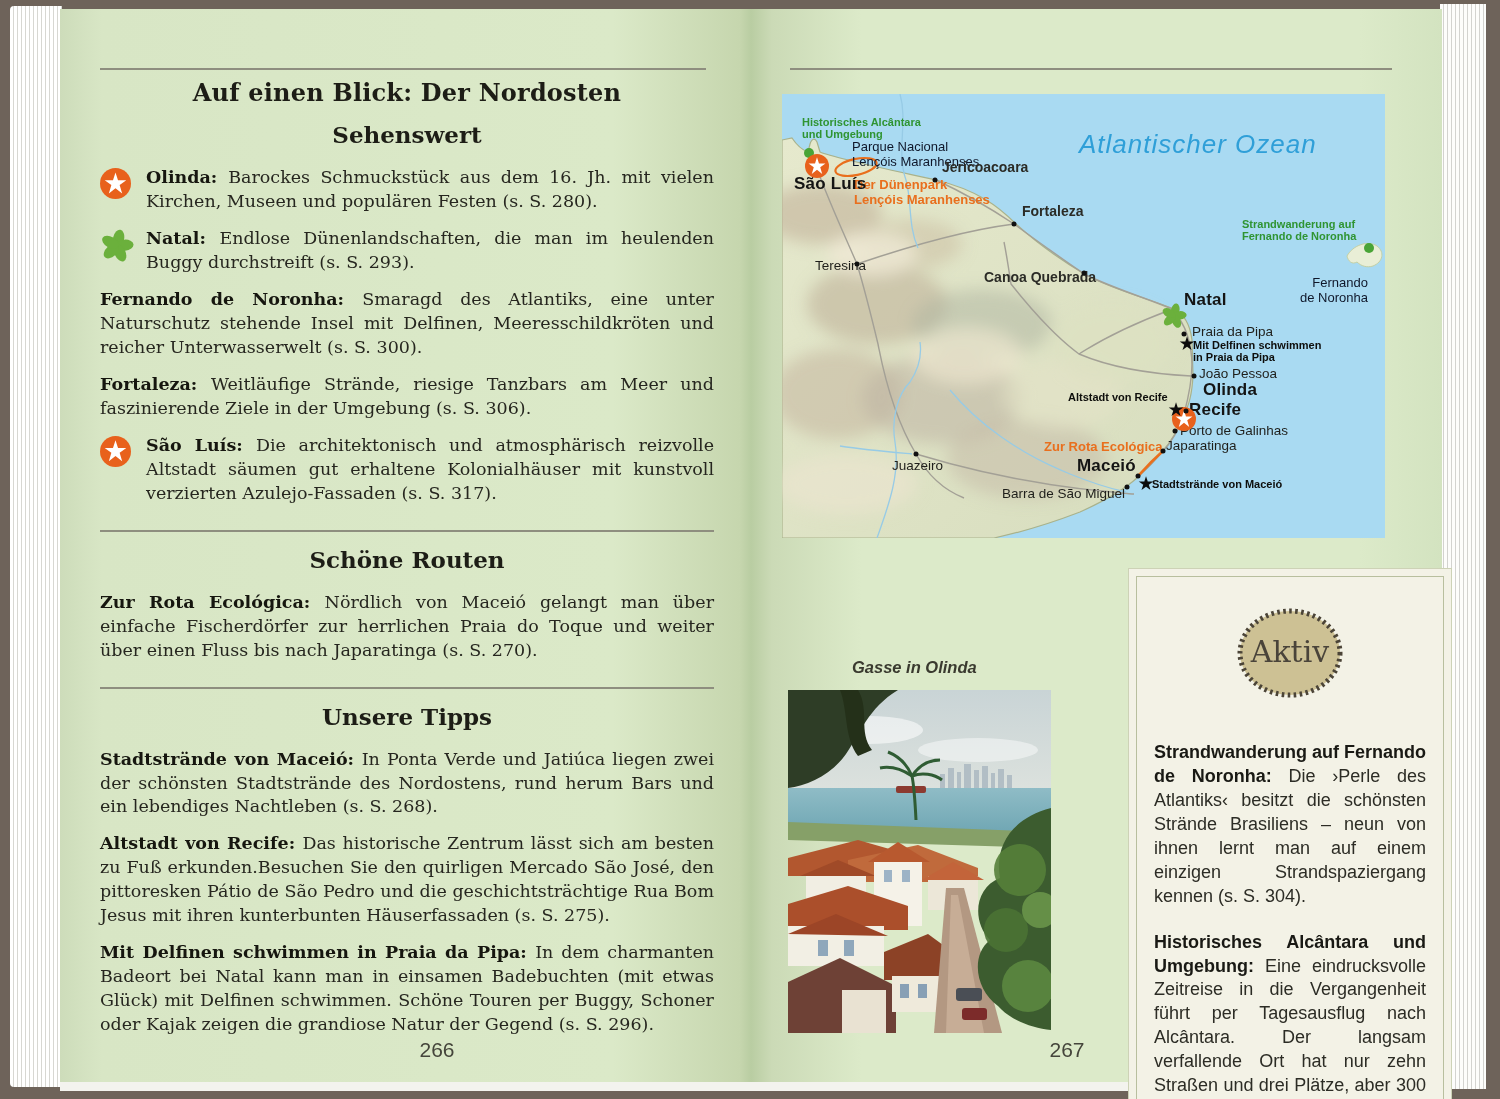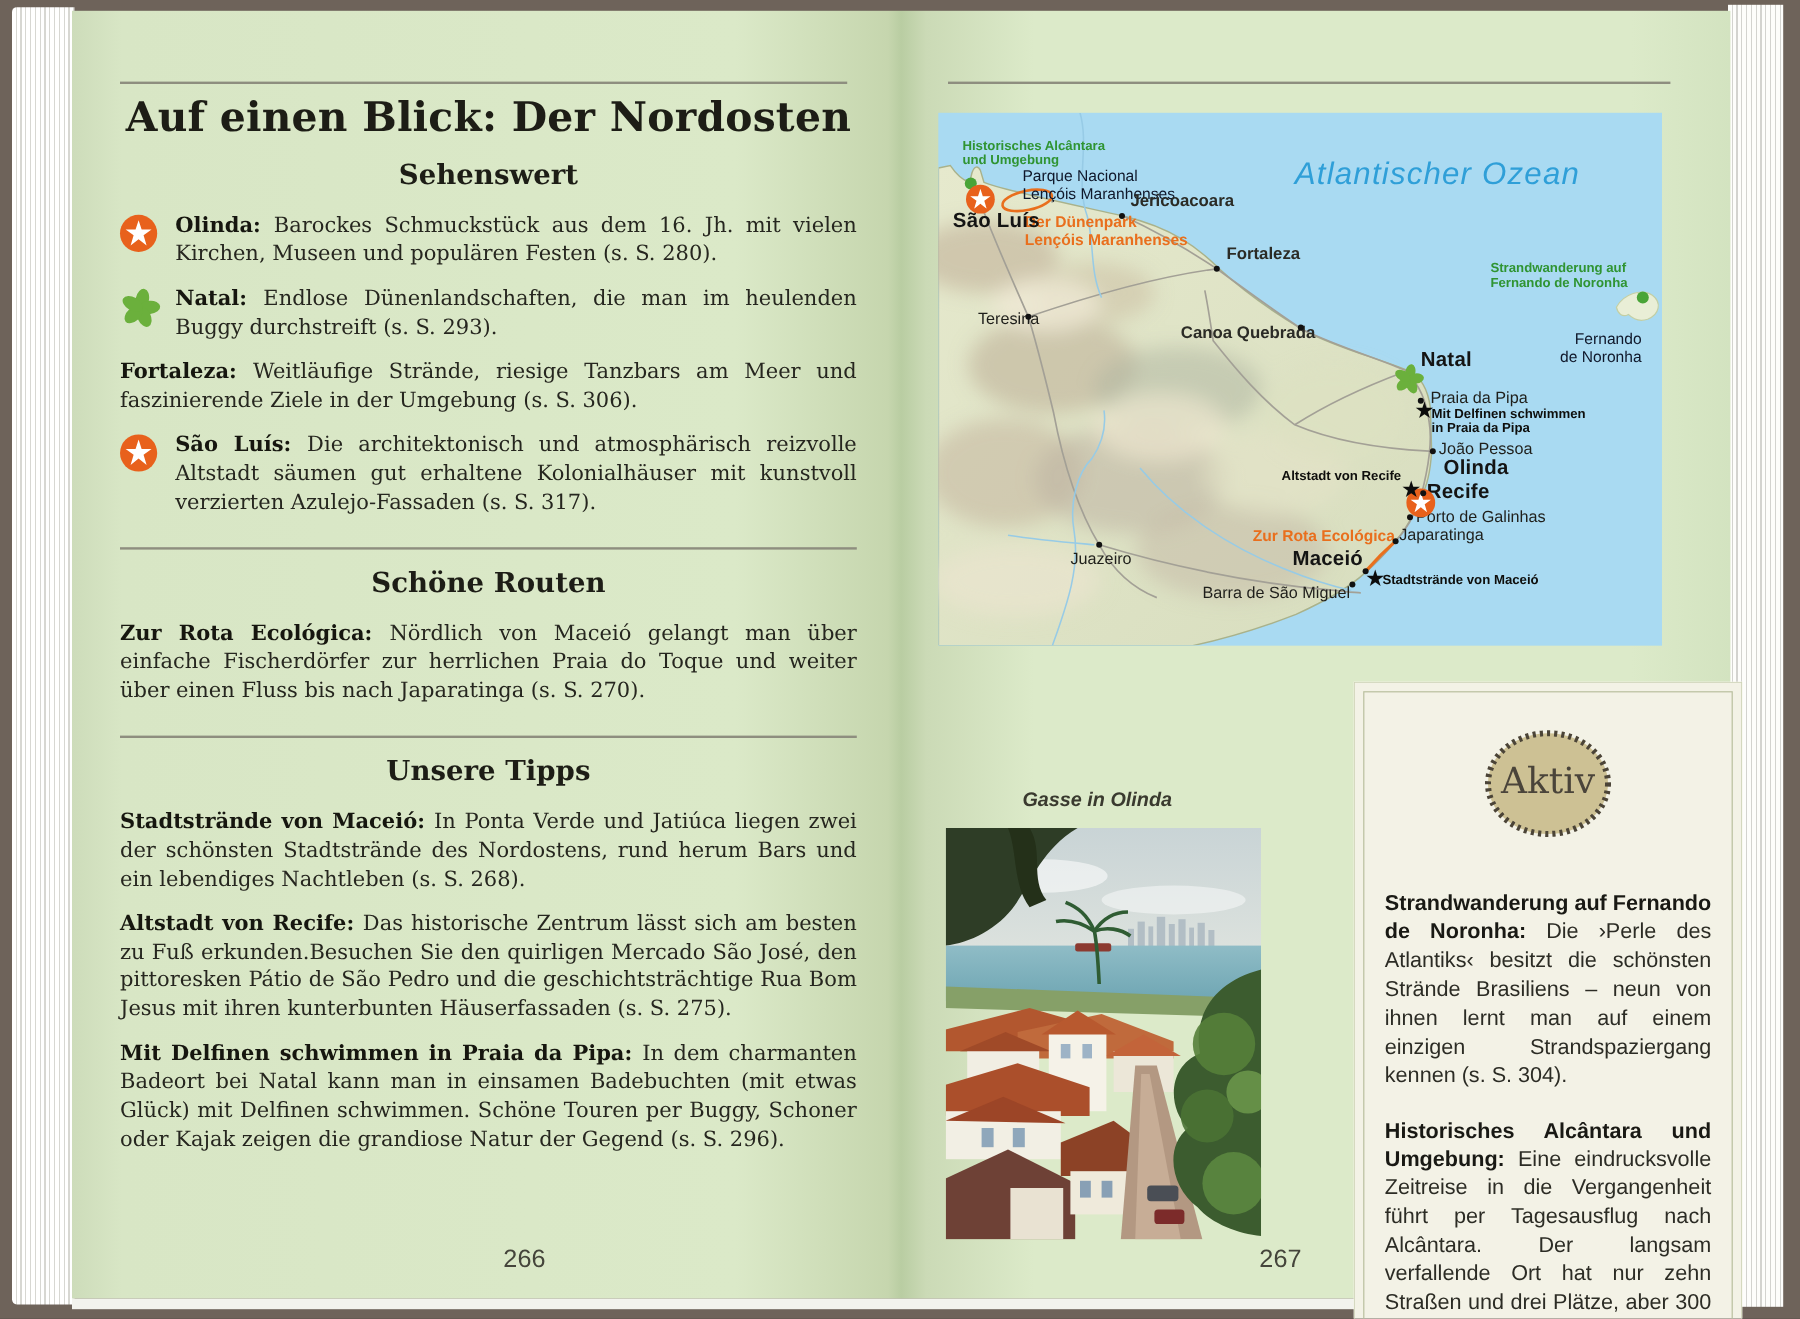--- a/index.html
+++ b/index.html
@@ -12,21 +12,21 @@
   .bottom-edge{position:absolute;left:60px;right:58px;bottom:8px;height:9px;background:#f3f3ee;}
   .spread{position:absolute;left:60px;right:58px;top:9px;bottom:17px;
         background:linear-gradient(90deg,#cddcba 0%,#d8e6c5 3%,#dbe9c8 40%,#c6d6ae 49.2%,
                    #b9cda2 50%,#cbdab6 51.5%,#dceac9 58%,#dceac9 94%,#d3e3c0 100%);}
   
   .rule{position:absolute;height:2px;background:#8e8e7f;}
   #rule-l{left:100px;top:68px;width:606px;}
   #rule-r{left:790px;top:68px;width:602px;}
   .left-content{position:absolute;left:100px;top:78px;width:614px;color:#26261f;
         font-family:"DejaVu Serif","Liberation Serif",serif;}
-  .page-title{font-size:34px;font-weight:bold;text-align:center;color:#1d1d16;margin:0 0 4px 0;letter-spacing:.2px;}
+  .page-title{font-size:24px;font-weight:bold;text-align:center;color:#1d1d16;margin:0 0 4px 0;letter-spacing:.2px;}
   .section-heading{font-size:23px;font-weight:bold;text-align:center;color:#1d1d16;margin:14px 0 18px 0;}
   .sec-rule{height:2px;background:#8e8e7f;margin:24px 0 8px 0;}
   .item{display:flex;gap:10px;margin-bottom:13px;}
   .item-text{margin:0;font-size:17.5px;line-height:1.37;text-align:justify;flex:1;}
   .item-text b{color:#16160f;}
   .icon-col{width:36px;flex:0 0 36px;padding-top:2px;}
   .star-badge{width:31px;height:31px;border-radius:50%;background:#e8611c;position:relative;display:inline-block;}
   .star-badge::after{content:"";position:absolute;inset:4px;background:#fff;
         clip-path:polygon(50% 2%,61% 36%,97% 36%,68% 57%,79% 94%,50% 71%,21% 94%,32% 57%,3% 36%,39% 36%);}
   .flower-icon{width:34px;height:34px;display:inline-block;}
@@ -90,20 +90,23 @@
         </div>
         <div class="item">
           <span class="icon-col"><span class="flower-icon"><svg viewBox="-20 -20 40 40" width="34" height="34">
                 <ellipse rx="6.5" ry="10.5" cy="-9" fill="#6bb03c" transform="rotate(12)"></ellipse>
                 <ellipse rx="6.5" ry="10.5" cy="-9" fill="#6bb03c" transform="rotate(84)"></ellipse>
                 <ellipse rx="6.5" ry="10.5" cy="-9" fill="#6bb03c" transform="rotate(156)"></ellipse>
                 <ellipse rx="6.5" ry="10.5" cy="-9" fill="#6bb03c" transform="rotate(228)"></ellipse>
                 <ellipse rx="6.5" ry="10.5" cy="-9" fill="#6bb03c" transform="rotate(300)"></ellipse>
               </svg></span></span>
           <p class="item-text"><b>Natal: </b>Endlose Dünenlandschaften, die man im heulenden Buggy durchstreift (s. S. 293).</p>
+        </div>
+        <div class="item">
+          <p class="item-text"><b>Fernando de Noronha: </b>Smaragd des Atlantiks, eine unter Naturschutz stehende Insel mit Delfinen, Meeresschildkröten und reicher Unterwasserwelt (s. S. 300).</p>
         </div>
         <div class="item">
           <p class="item-text"><b>Fortaleza: </b>Weitläufige Strände, riesige Tanzbars am Meer und faszinierende Ziele in der Umgebung (s. S. 306).</p>
         </div>
         <div class="item">
           <span class="icon-col"><span class="star-badge"></span></span>
           <p class="item-text"><b>São Luís: </b>Die architektonisch und atmosphärisch reizvolle Altstadt säumen gut erhaltene Kolonialhäuser mit kunstvoll verzierten Azulejo-Fassaden (s. S. 317).</p>
         </div>
         <div class="sec-rule"></div>
         <h2 class="section-heading">Schöne Routen</h2>

